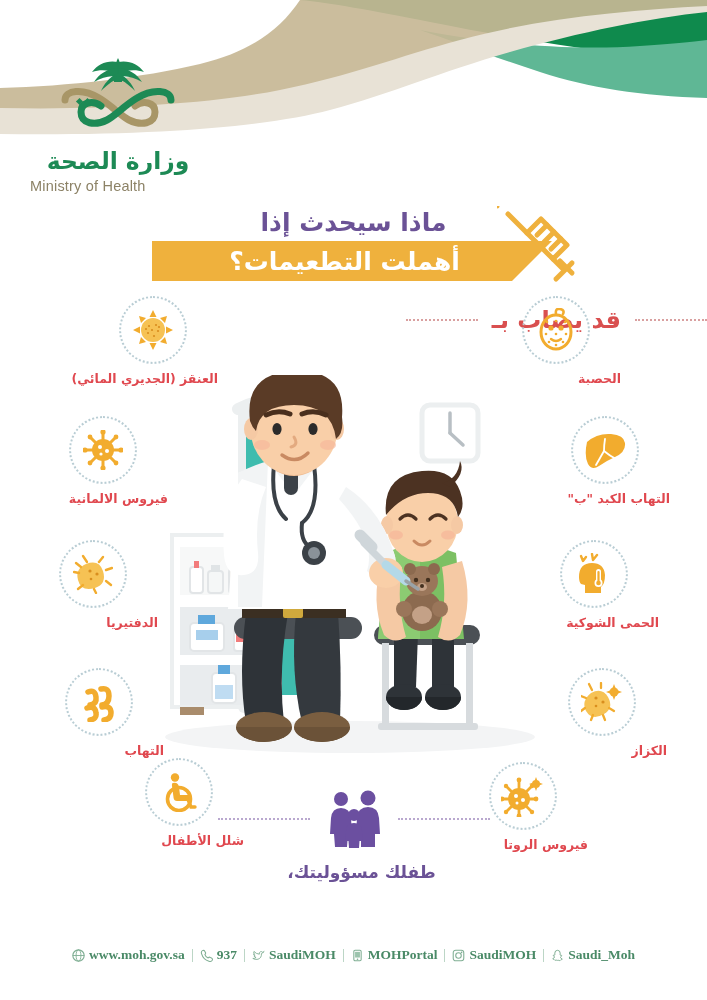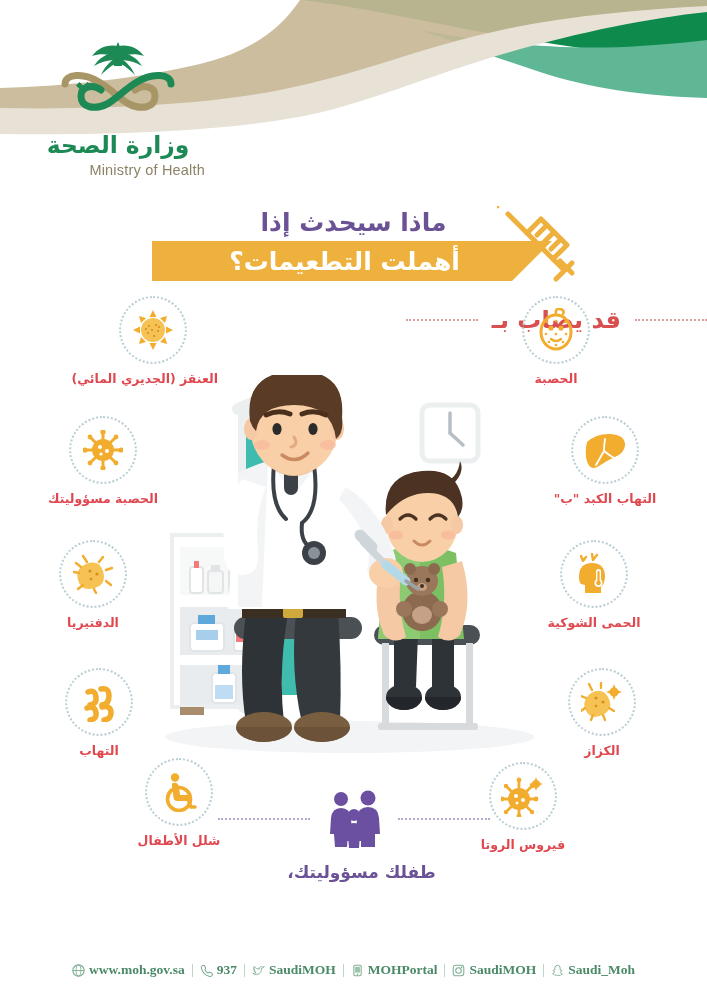--- a/index.html
+++ b/index.html
@@ -8,21 +8,21 @@
   body {
     width:707px; height:1000px; position:relative; overflow:hidden;
     font-family:"DejaVu Sans","Liberation Sans",sans-serif;
     background:#ffffff;
   }
 
   
   .waves { position:absolute; top:0; left:0; width:707px; height:140px; z-index:1; }
 
   
-  .logo { position:absolute; left:30px; top:38px; width:175px; z-index:5; text-align:right; }
+  .logo { position:absolute; left:30px; top:54px; width:175px; z-index:5; text-align:left; }
   .logo-mark { width:150px; height:90px; margin:0 auto; display:block; }
   .logo-ar { height:30px; display:block; margin:2px auto 0; }
   .logo-en {
     font-family:"Liberation Sans",sans-serif;
     font-size:14.5px; letter-spacing:.2px; color:#8c8266; margin-top:2px;
     direction:ltr; white-space:nowrap;
   }
 
   
   .title-wrap { position:absolute; top:176px; left:0; width:707px; height:95px; z-index:6;margin-top:32px; }
@@ -49,21 +49,21 @@
   }
   .sub-text {
     font-size:24px; font-weight:bold; color:#d94f4f; letter-spacing:2px; direction:rtl;
   }
   .dotline { width:72px; height:2px; border-top:2.5px dotted #d9a0a0; }
 
   
   .scene { position:absolute; left:150px; top:375px; width:400px; height:385px; z-index:2; }
 
   
-  .node { position:absolute; z-index:7; width:130px; text-align:center; }
+  .node { position:absolute; z-index:7; width:130px; text-align:right; }
   .circ {
     width:68px; height:68px; border-radius:50%;
     border:2.5px dotted #b9cdd4;
     margin:0 auto;
     display:flex; align-items:center; justify-content:center;
     background:transparent;
   }
   .node-label {
     margin-top:7px; font-size:12.5px; font-weight:bold; color:#e0484f;
     direction:rtl; white-space:nowrap; line-height:1.2;
@@ -76,21 +76,21 @@
   }
   .fdot { width:92px; height:2px; border-top:2.5px dotted #b9a8cf; }
   .family-icon { width:56px; height:58px; }
 
   .msg { position:absolute; top:862px; left:0; width:707px; text-align:center; z-index:7; }
   .msg1 { font-size:17px; font-weight:bold; color:#6b5296; direction:rtl; letter-spacing:.5px;padding-left:16px; }
   .msg2 { font-size:17px; font-weight:bold; color:#efae3a; direction:rtl; letter-spacing:.3px; margin-top:6px; }
 
   
   .footer {
-    position:absolute; bottom:22px; left:0; width:707px; z-index:8;
+    position:absolute; bottom:37px; left:0; width:707px; z-index:8;
     display:flex; align-items:center; justify-content:center;
     direction:ltr; color:#4a8a67;
     font-family:"Liberation Serif","DejaVu Serif",serif;
     font-size:13.5px; font-weight:bold;
   }
   .fitem { display:flex; align-items:center; gap:4px; padding:0 7px; white-space:nowrap; }
   .fsep { width:1px; height:13px; background:#bcd6c6; }
   .ficon { width:13px; height:13px; display:inline-block; }
 </style>
 </head>
@@ -362,21 +362,21 @@
         <circle cx="7" cy="33" r="2.4"></circle>
           <circle cx="33" cy="33" r="2.4"></circle>
       </g>
       <g fill="#ffffff">
           <circle cx="17" cy="17" r="2"></circle>
           <circle cx="24" cy="21" r="2"></circle>
           <circle cx="18" cy="24" r="1.6"></circle>
         </g>
     </svg>
   </div>
-  <div class="node-label">الحصبة مسؤوليتك</div>
+  <div class="node-label">فيروس الالمانية</div>
 </div>
 
 <div class="node" style="left:28px; top:540px;">
   <div class="circ">
     <svg width="40" height="40" viewBox="0 0 40 40" aria-hidden="true">
       <path d="M13,10 q13,-5 17,7 q4,13 -8,17 q-14,4 -17,-8 q-3,-11 8,-16 z" fill="#f6c254"></path>
       <g stroke="#f2ac2e" stroke-width="2.4" stroke-linecap="round">
         <line x1="14" y1="8" x2="10" y2="2"></line>
           <line x1="26" y1="8" x2="30" y2="3"></line>
         <line x1="33" y1="16" x2="39" y2="14"></line>

